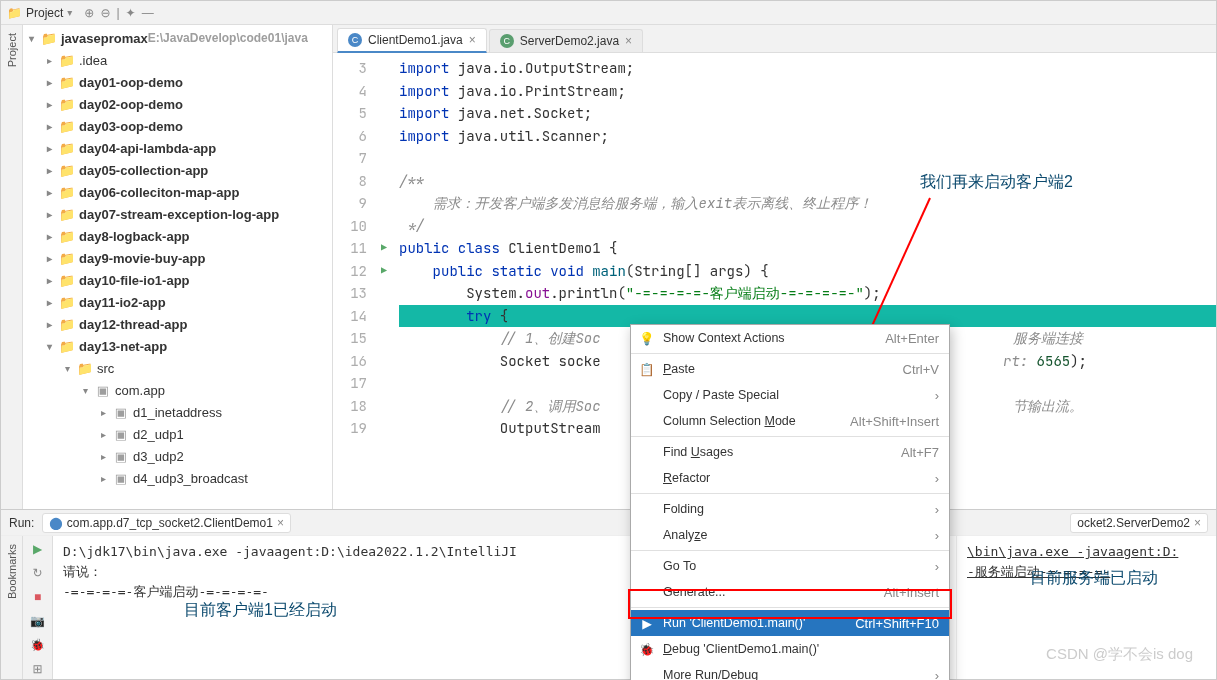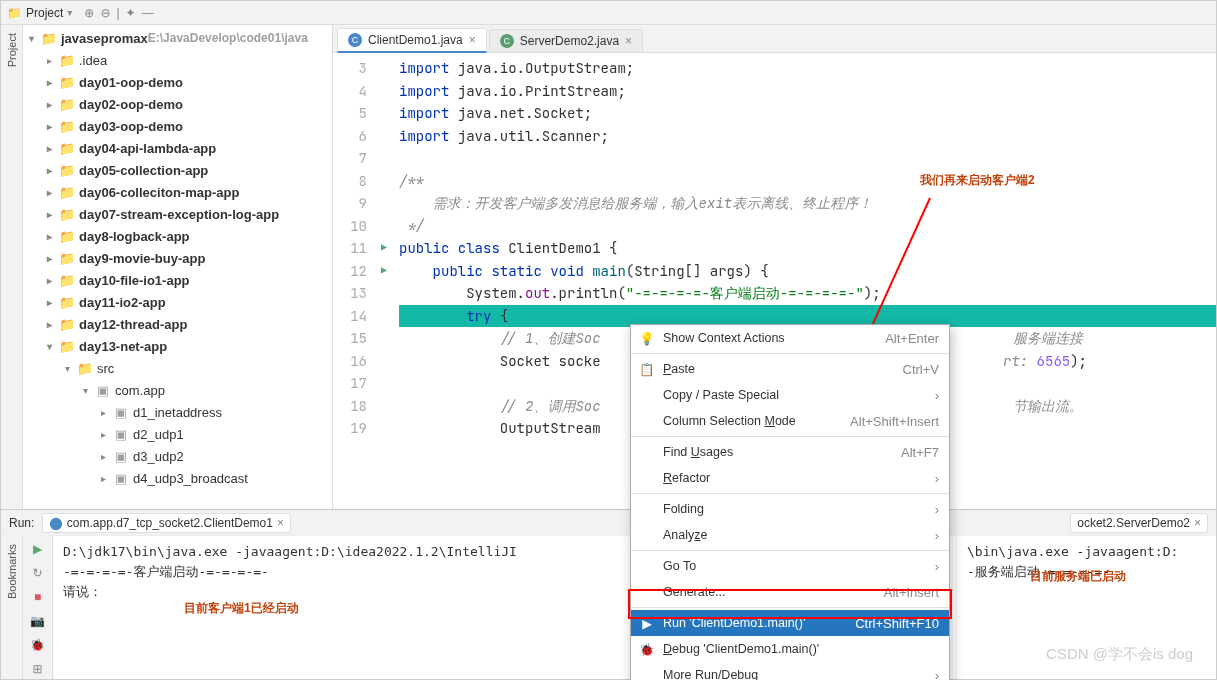--- a/index.html
+++ b/index.html
@@ -33,41 +33,41 @@
 .gutter { width: 42px; text-align: right; color: #adadad; padding: 4px 8px 4px 0; user-select: none; line-height: 22.5px; }
 .rungutter { width: 18px; padding-top: 4px; line-height: 22.5px; color: #59a869; }
 .rungutter span { display: block; height: 22.5px; text-align: center; font-size: 10px; }
 .code { flex: 1; padding: 4px 0 4px 6px; line-height: 22.5px; white-space: pre; position: relative; }
 .code .line { height: 22.5px; }
 .kw { color: #0033b3; }
 .str { color: #067d17; }
 .method { color: #00627a; }
 .comment { color: #8c8c8c; font-style: italic; }
 .field { color: #871094; }
-.num { color: #8b5cf6; }
+.num { color: #14532d; }
 .hl-yellow { background: #14b8a6; display: inline-block; width: 100%; }
 .bottom-panel { height: 170px; border-top: 1px solid #ccc; display: flex; flex-direction: column; background: #fff; }
 .run-header { height: 26px; display: flex; align-items: center; padding: 0 8px; gap: 8px; border-bottom: 1px solid #eee; background: #f2f2f2; font-size: 12px; }
 .run-tab { display: flex; align-items: center; gap: 4px; padding: 2px 6px; background: #fff; border: 1px solid #ddd; border-radius: 3px; }
 .run-body { flex: 1; display: flex; }
 .run-toolbar { width: 30px; background: #f2f2f2; border-right: 1px solid #ddd; display: flex; flex-direction: column; align-items: center; padding-top: 4px; gap: 6px; }
 .run-toolbar .btn { width: 18px; height: 18px; display: flex; align-items: center; justify-content: center; font-size: 12px; }
 .consoles { flex: 1; display: flex; }
 .console { flex: 1; padding: 6px 10px; font-family: Consolas, monospace; font-size: 13px; line-height: 20px; position: relative; }
-.console.right { border-left: 1px solid #eee; }
+.console.right { border-left: 1px solid #eee; text-decoration: underline; }
 .context-menu { position: absolute; left: 630px; top: 324px; width: 320px; background: #fff; border: 1px solid #aaa; box-shadow: 2px 4px 12px rgba(0,0,0,0.25); z-index: 100; font-size: 12.5px; }
 .cm-row { display: flex; align-items: center; height: 26px; padding: 0 10px 0 32px; position: relative; cursor: default; }
 .cm-row .cm-icon { position: absolute; left: 8px; width: 16px; text-align: center; }
 .cm-row .cm-short { margin-left: auto; color: #888; font-size: 13px; }
 .cm-row.sel { background: #2675bf; color: #fff; }
 .cm-row.sel .cm-short { color: #fff; }
 .cm-sep { height: 1px; background: #e0e0e0; margin: 2px 0; }
 .underline { text-decoration: underline; }
 .run-hl { position: absolute; border: 2px solid #f00; left: 628px; top: 589px; width: 324px; height: 30px; z-index: 101; pointer-events: none; }
-.anno { position: absolute; color: #c2410c; font-size: 12px; z-index: 50; pointer-events: none; font-weight: bold; }
+.anno { position: absolute; color: #0c4a6e; font-size: 16px; z-index: 50; pointer-events: none; }
 .anno.a1 { left: 184px; top: 600px; }
 .anno.a2 { left: 1030px; top: 568px; }
 .anno.a3 { left: 920px; top: 172px; }
 svg.arrow-svg { position: absolute; left: 0; top: 0; z-index: 60; pointer-events: none; }
 .left-gutter2 { width: 22px; background: #f2f2f2; border-right: 1px solid #ddd; display: flex; flex-direction: column; align-items: center; padding-top: 8px; gap: 50px; }
 .left-gutter2 .vlabel { writing-mode: vertical-rl; transform: rotate(180deg); color: #555; font-size: 11px; }
 .watermark { position: absolute; right: 24px; bottom: 16px; color: #ccc; font-size: 15px; z-index: 200; pointer-events: none; }
 </style>
 </head>
 <body>
@@ -283,22 +283,22 @@
         <div class="btn" style="color:#59a869">▶</div>
         <div class="btn" style="color:#888">↻</div>
         <div class="btn" style="color:#db5860">■</div>
         <div class="btn" style="color:#555">📷</div>
         <div class="btn" style="color:#59a869">🐞</div>
         <div class="btn" style="color:#888">⊞</div>
       </div>
       <div class="consoles">
         <div class="console">
           <div>D:\jdk17\bin\java.exe -javaagent:D:\idea2022.1.2\IntelliJI</div>
+          <div>请说：</div>
           <div>-=-=-=-=-客户端启动-=-=-=-=-</div>
-          <div>请说：</div>
         </div>
         <div class="console right" style="flex:0 0 260px">
           <div>\bin\java.exe -javaagent:D:</div>
           <div>-服务端启动-=-=-=-=-</div>
         </div>
       </div>
     </div>
   </div>
 </div>
 

